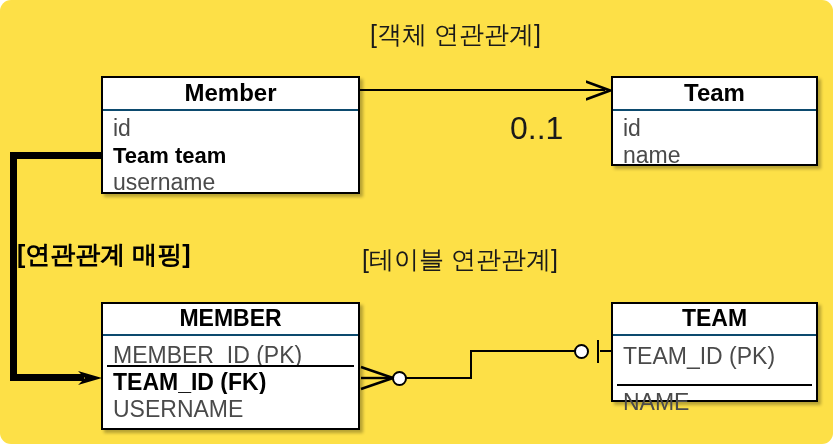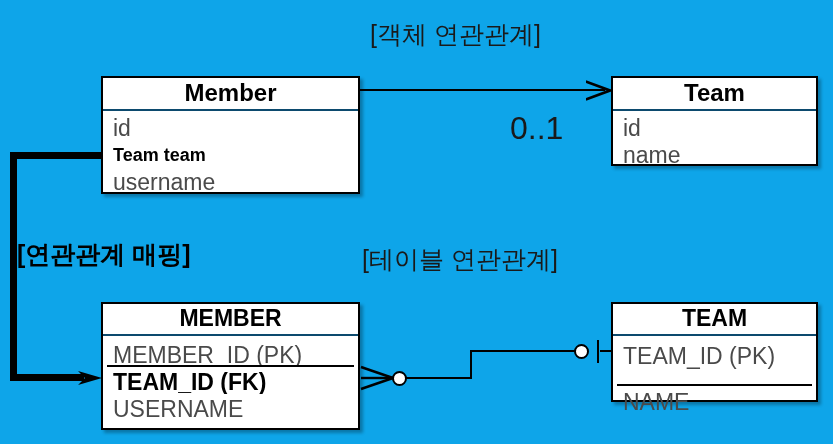--- a/index.html
+++ b/index.html
@@ -7,22 +7,23 @@
     padding: 0;
     background: #ffffff;
   }
   body {
     font-family: "Liberation Sans", "DejaVu Sans", sans-serif;
   }
   #canvas {
     position: relative;
     width: 833px;
     height: 444px;
-    background: #0ea5e9;
+    background: #fde047;
     overflow: hidden;
+    border-radius: 11px;
   }
 
   
   .box {
     position: absolute;
     box-sizing: border-box;
     background: #ffffff;
     border: 2px solid #000000;
     box-shadow: 3px 3px 3px rgba(0,0,0,0.28);
     z-index: 5;
@@ -65,21 +66,21 @@
   #member-class .box-title {
     height: 33px;
     line-height: 30px;
     font-size: 24px;
   }
   #member-class .field {
     height: 27px;
     line-height: 27px;
     font-size: 23px;
   }
-  #member-class .field.bold { font-size: 18px; }
+  #member-class .field.bold { font-size: 22px; }
 
   #team-class {
     left: 611px;
     top: 76px;
     width: 207px;
     height: 90px;
   }
   #team-class .box-title {
     height: 33px;
     line-height: 30px;

